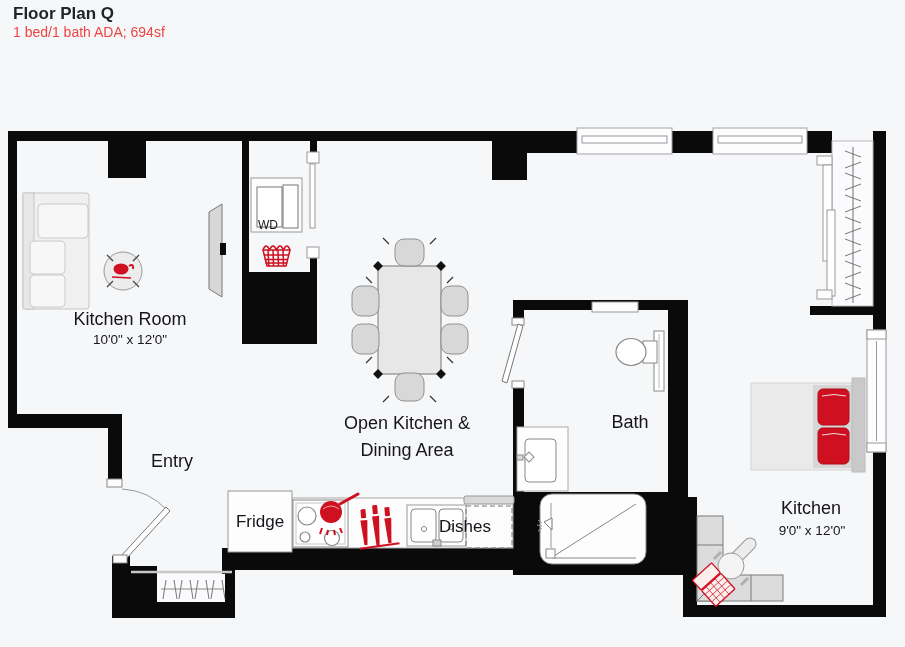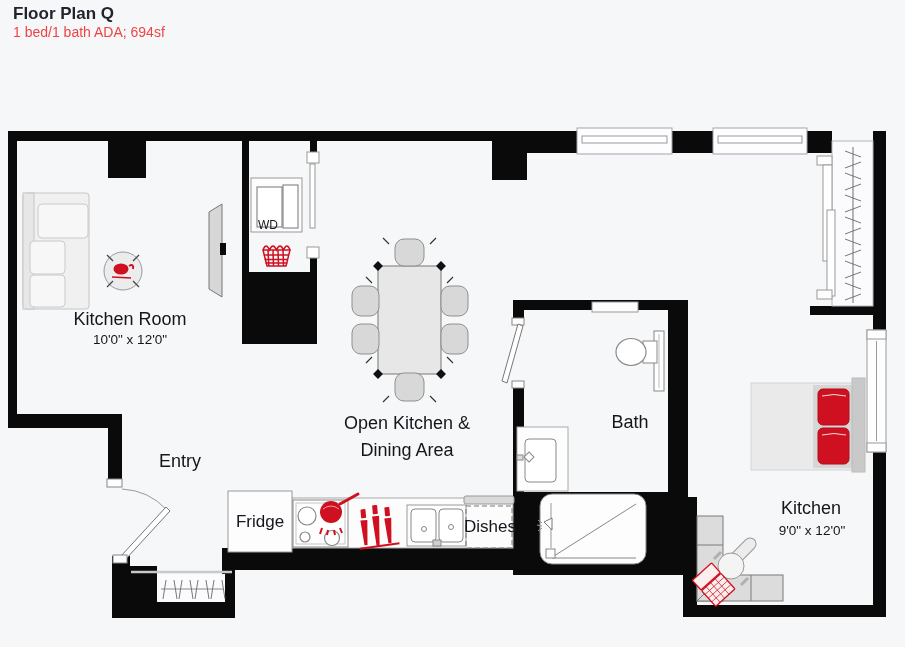--- a/index.html
+++ b/index.html
@@ -253,29 +253,29 @@
     <g transform="translate(714,585) rotate(-42)">
       <rect x="-13" y="-18" width="26" height="13" rx="1" fill="#fdeeee" class="redstroke" stroke-width="1.3"></rect>
       <rect x="-13" y="-4" width="26" height="21" rx="1" fill="#fdeeee" class="redstroke" stroke-width="1.3"></rect>
       <path d="M-13,1 L13,1 M-13,6 L13,6 M-13,11 L13,11 M-7,-4 L-7,17 M-1,-4 L-1,17 M5,-4 L5,17" class="redstroke" stroke-width="0.7" fill="none"></path>
     </g>
   </svg>
 
   <div class="room-label" style="left:130px;top:309px;">Kitchen Room</div>
   <div class="room-label dims" style="left:130px;top:332px;">10'0" x 12'0"</div>
 
-  <div class="room-label" style="left:180px;top:451px;">Entry</div>
+  <div class="room-label" style="left:172px;top:451px;">Entry</div>
 
   <div class="room-label kitchen-label" style="left:407px;top:410px;">
     <div>Open Kitchen &amp;</div>
     <div>Dining Area</div>
   </div>
 
   <div class="room-label" style="left:630px;top:396px;margin-top:16px;">Bath</div>
 
   <div class="room-label" style="left:811px;top:498px;">Kitchen</div>
   <div class="room-label dims" style="left:812px;top:523px;">9'0" x 12'0"</div>
 
   <div class="room-label wd-label" style="left:268px;top:200px;margin-top:19px;">WD</div>
   <div class="room-label small-label" style="left:260px;top:515px;">Fridge</div>
-  <div class="room-label small-label" style="left:490px;top:520px;">Dishes</div>
+  <div class="room-label small-label" style="left:465px;top:520px;">Dishes</div>
 
 </div>
 
 </body></html>

